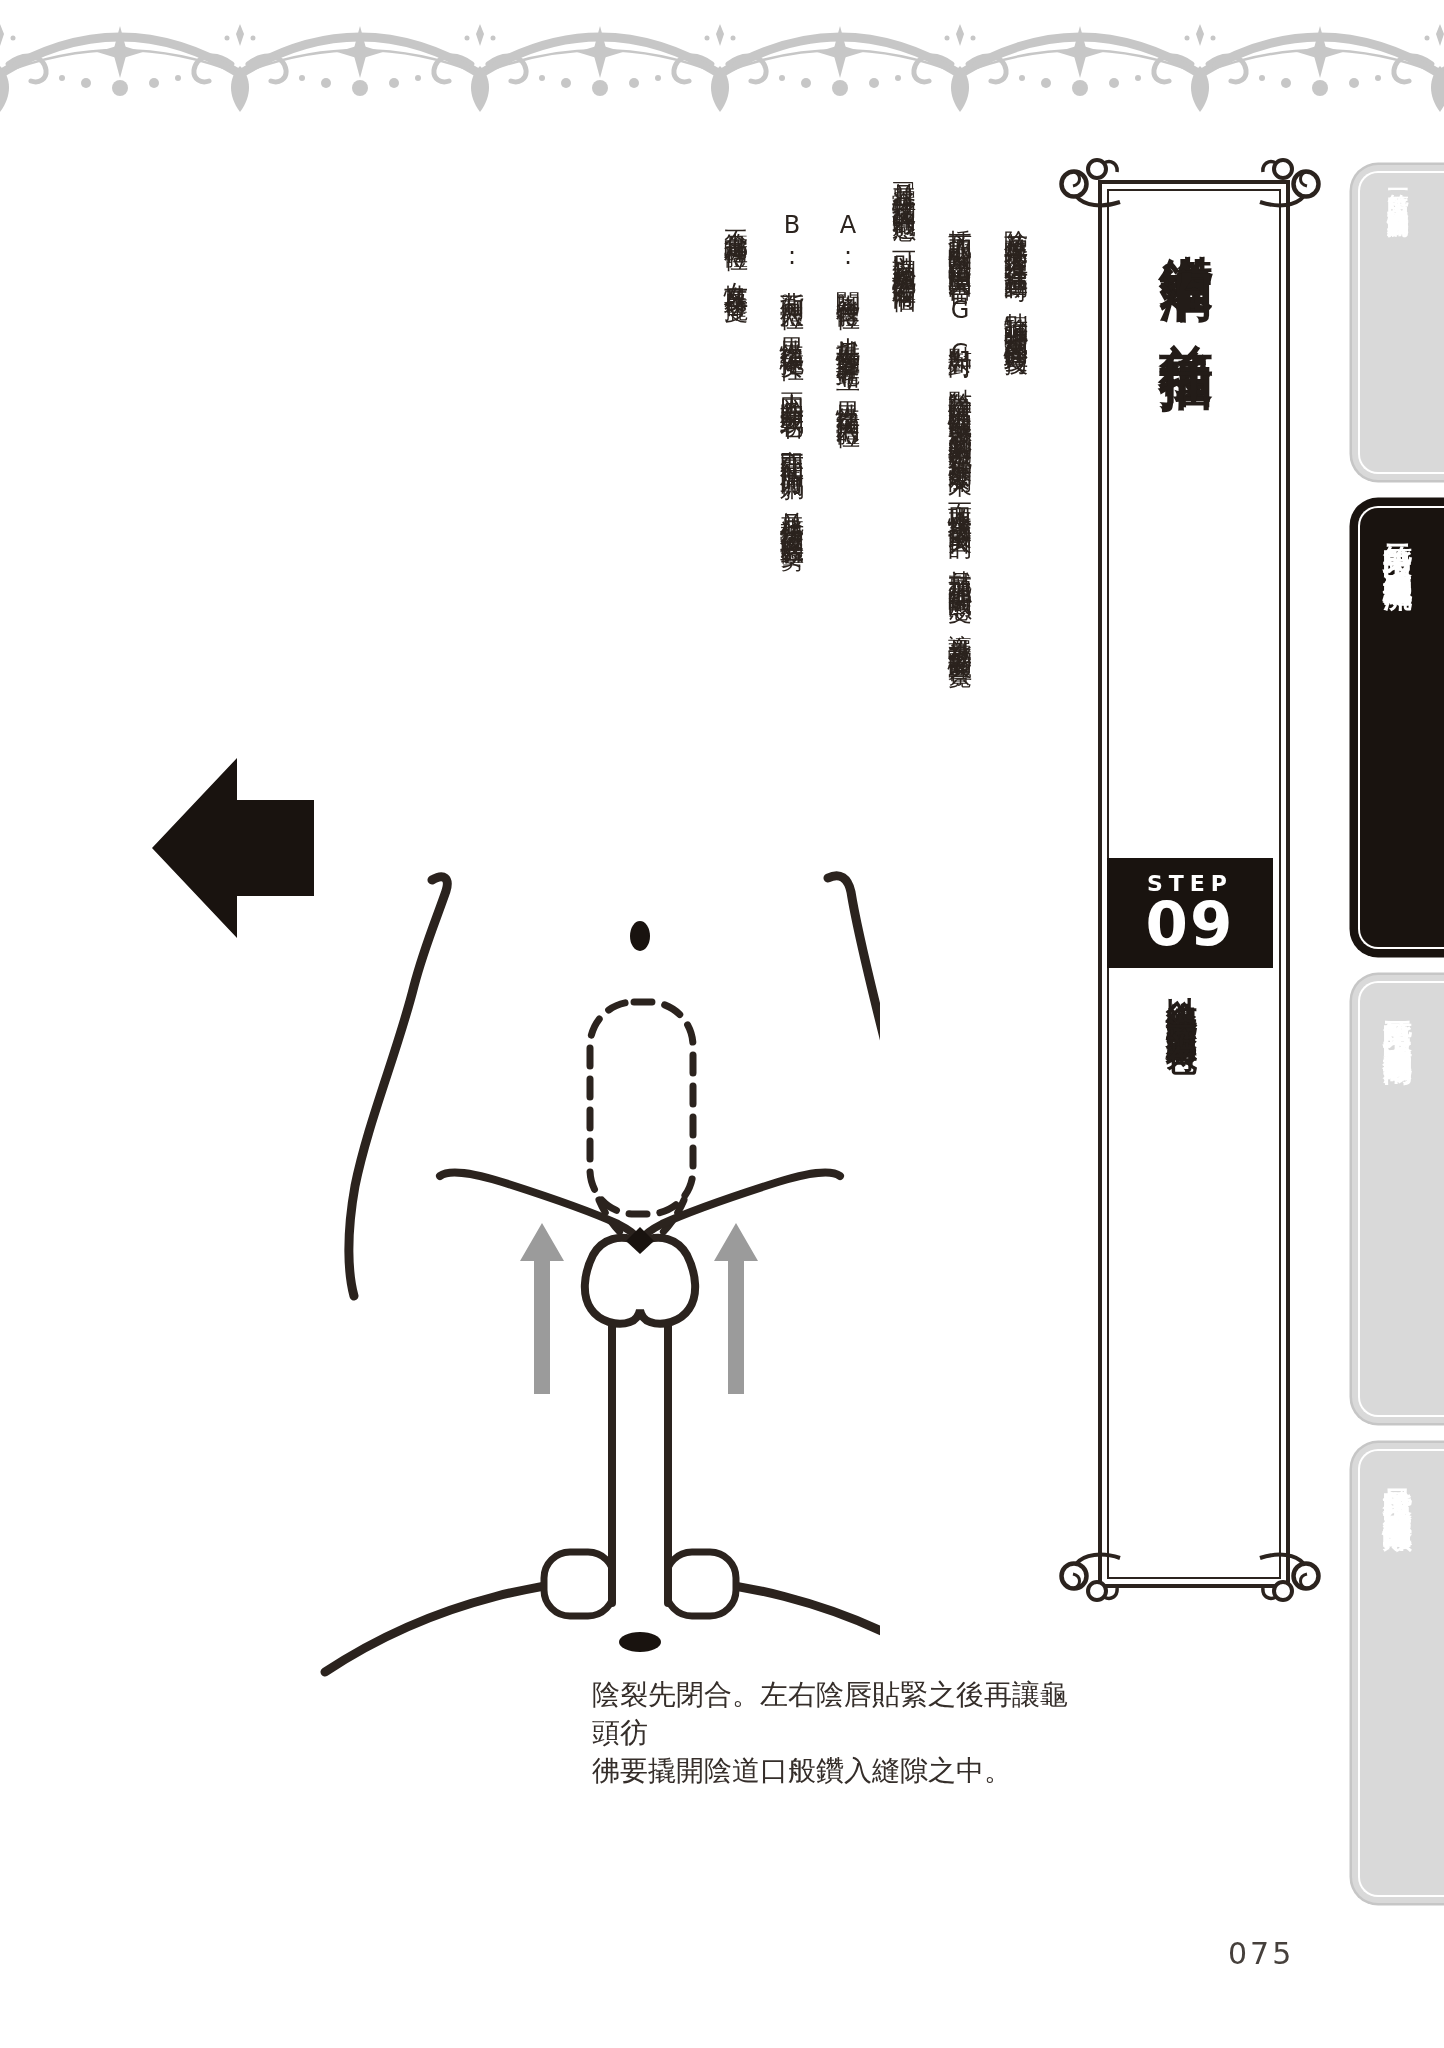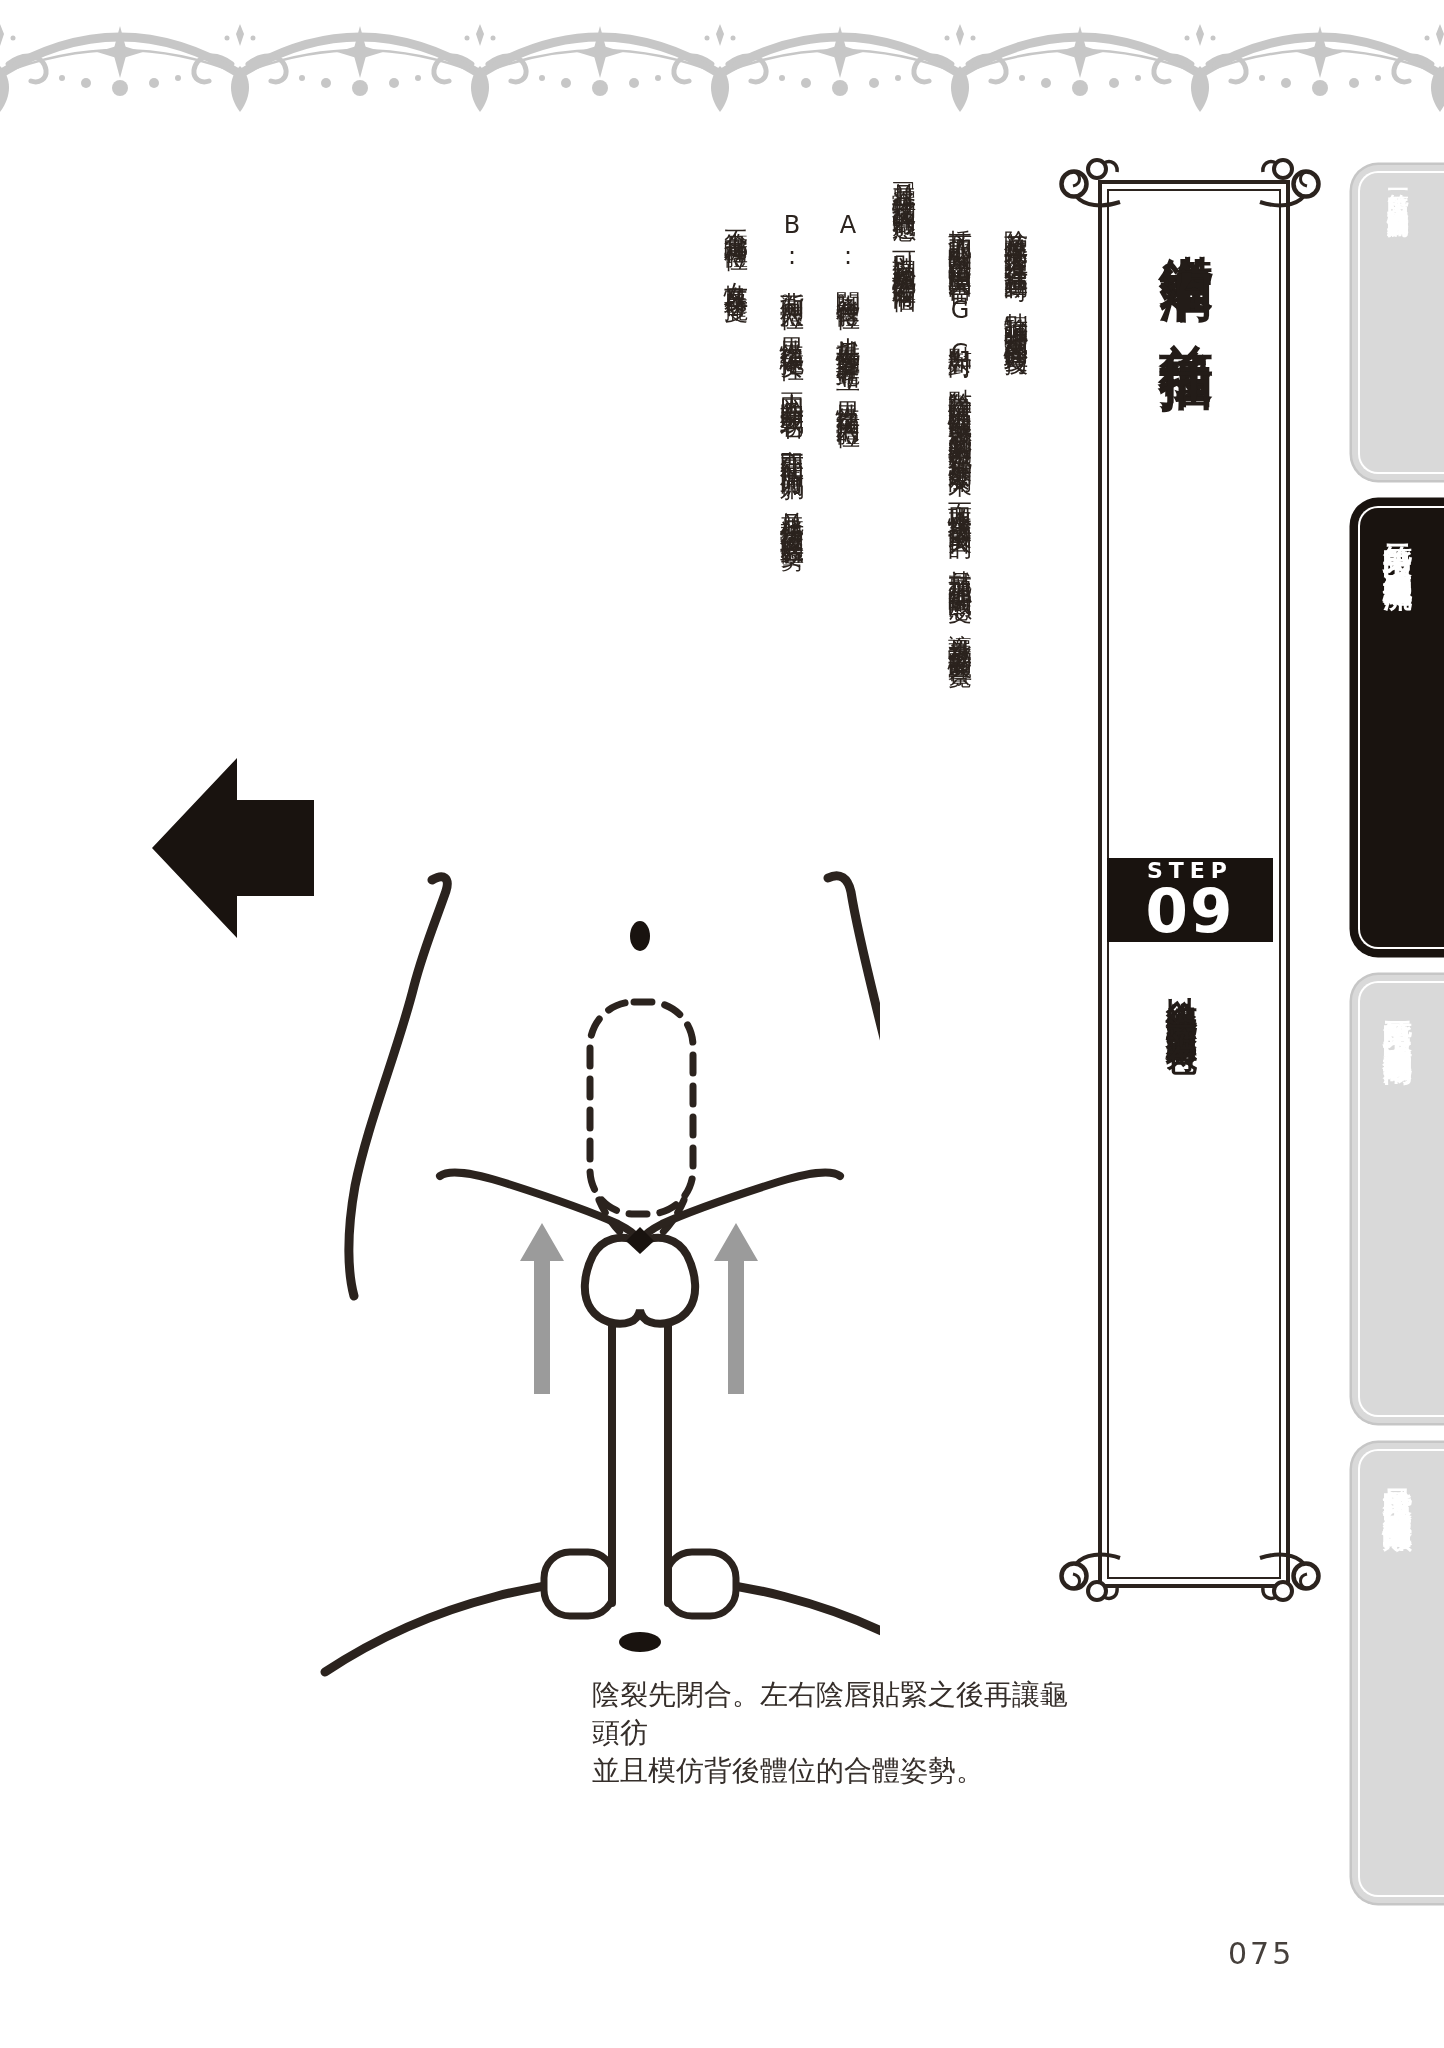--- a/index.html
+++ b/index.html
@@ -14,21 +14,21 @@
     font-size:24px;letter-spacing:3px;line-height:56px;font-weight:500;
     line-break:strict;word-break:normal;overflow-wrap:normal;color:#2b231e;}
   #body-text p{margin:0;text-indent:48px;}
   
   #title-frame{position:absolute;left:1098px;top:180px;width:184px;height:1400px;
     border:4px solid #2b231e;background:#fff;}
   #title-frame .inner{position:absolute;inset:5px;border:2px solid #2b231e;}
   #page-title{position:absolute;left:1160px;top:212px;height:580px;width:62px;
     writing-mode:vertical-rl;text-orientation:upright;font-size:54px;
     letter-spacing:5px;font-weight:600;color:#231c18;}
-  #step-badge{position:absolute;left:1107px;top:858px;width:166px;height:84px;
+  #step-badge{position:absolute;left:1107px;top:858px;width:166px;height:110px;
     background:#19130f;color:#fff;display:flex;flex-direction:column;
     align-items:center;justify-content:center;}
   #step-badge .step-word{font-size:22px;letter-spacing:6px;font-weight:600;line-height:1;}
   #step-badge .step-num{font-size:61px;font-weight:800;line-height:0.95;letter-spacing:2px;}
   #subtitle{position:absolute;left:1163px;top:972px;height:580px;width:40px;
     writing-mode:vertical-rl;text-orientation:upright;font-size:31px;
     letter-spacing:3px;font-weight:600;color:#231c18;}
   
   .stage-tab{position:absolute;left:1352px;width:100px;border-radius:26px 0 0 26px;}
   .stage-tab .tab-inner{position:absolute;inset:6px 0 6px 6px;
@@ -188,16 +188,16 @@
     <path d="M 528 692 L 528 973" stroke-width="8"></path>
     <path d="M 500 612 C 480 603 462 609 453 625 C 443 645 442 666 451 679 C 459 691 477 697 490 692 C 496 690 499 685 500 680 C 501 685 504 690 510 692 C 523 697 541 691 549 679 C 558 666 557 645 547 625 C 538 609 520 603 500 612 Z" fill="#ffffff" stroke-width="8"></path>
     <path d="M 500 597 L 514 611 L 500 624 L 486 611 Z" fill="#19130f" stroke="none"></path>
     <path d="M 402 593 L 424 631 L 410 631 L 410 764 L 394 764 L 394 631 L 380 631 Z" fill="#9b9b9b" stroke="none"></path>
     <path d="M 596 593 L 618 631 L 604 631 L 604 764 L 588 764 L 588 631 L 574 631 Z" fill="#9b9b9b" stroke="none"></path>
   </g>
 </svg>
 
 <div id="figure-caption">
   <span>陰裂先閉合。左右陰唇貼緊之後再讓龜頭彷</span>
-  <span>並且模仿背後體位的合體姿勢。</span>
+  <span>彿要撬開陰道口般鑽入縫隙之中。</span>
 </div>
 
 <div id="page-number">075</div>
 
 </body></html>

